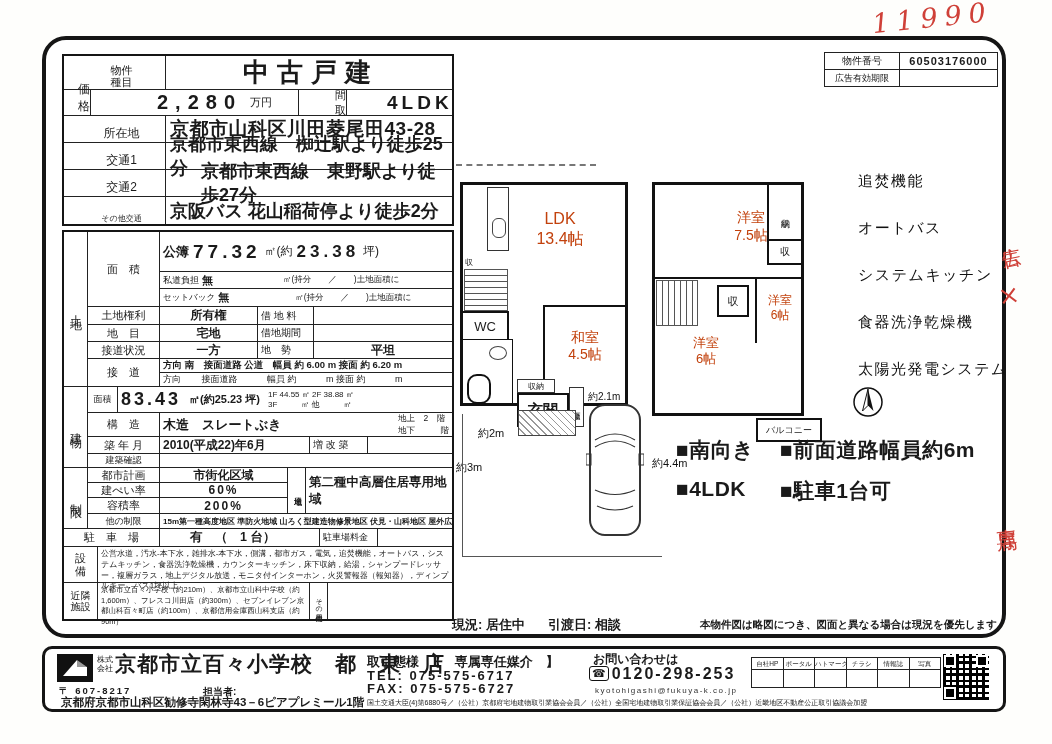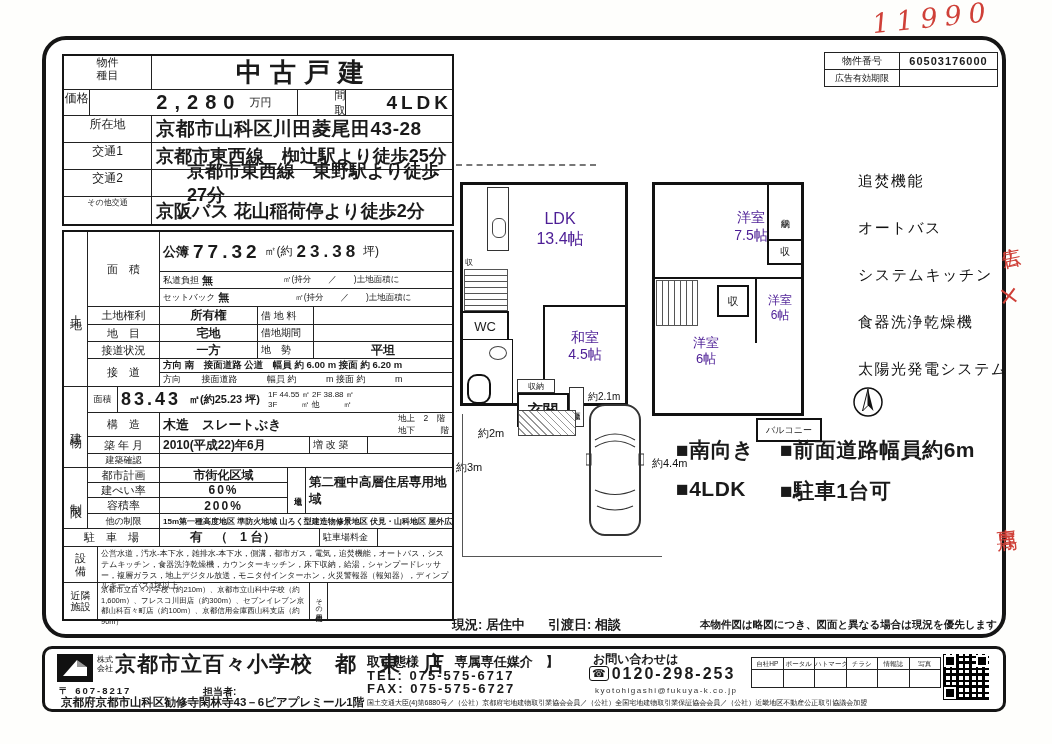--- a/index.html
+++ b/index.html
@@ -15,21 +15,21 @@
   .id-box{left:824px;top:52px;width:172px;border:1.5px solid #222;background:#fff;font-size:10px;z-index:5;}
   .id-row{display:flex;height:16px;line-height:16px;}
   .id-row+.id-row{border-top:1px solid #222;}
   .id-row .lab{width:74px;text-align:center;border-right:1px solid #222;}
   .id-row .val{flex:1;text-align:center;font-weight:bold;font-size:11px;letter-spacing:1px;}
   .hand-number{left:872px;top:2px;font-size:27px;font-style:italic;letter-spacing:7px;transform:rotate(-6deg);}
   
   .tblA{left:62px;top:54px;width:392px;border:2.5px solid #151515;background:#fff;box-sizing:border-box;}
   .ta-row{display:flex;border-top:1.5px solid #222;align-items:stretch;box-sizing:border-box;}
   .ta-row:first-child{border-top:none;}
-  .ta-lab{width:88px;border-right:1.5px solid #222;display:flex;align-items:flex-start;justify-content:center;font-size:12px;box-sizing:border-box;}
+  .ta-lab{width:88px;border-right:1.5px solid #222;display:flex;align-items:flex-end;justify-content:center;font-size:12px;box-sizing:border-box;margin-left:14px;}
   .ta-val{flex:1;display:flex;align-items:center;padding-left:4px;box-sizing:border-box;}
   .two-line{display:inline-block;width:2.3em;line-height:1.15;text-align:center;font-size:11px;}
   
   .tblB{left:62px;top:230px;width:392px;border:2.5px solid #151515;background:#fff;box-sizing:border-box;font-size:11px;}
   .grp{display:flex;border-bottom:1.5px solid #222;box-sizing:border-box;}
   .grp:last-child{border-bottom:none;}
   .gcol{width:24px;border-right:1px solid #222;display:flex;align-items:center;justify-content:center;font-size:12px;letter-spacing:4px;box-sizing:border-box;}
   .gbody{flex:1;display:flex;flex-direction:column;min-width:0;}
   .trow{display:flex;border-bottom:1px solid #222;align-items:stretch;box-sizing:border-box;min-width:0;}
   .trow:last-child{border-bottom:none;}
@@ -38,21 +38,21 @@
   .lblc{width:72px;justify-content:center;font-size:11px;flex-shrink:0;}
   .ctr{justify-content:center;}
   .num{font-size:17px;font-weight:bold;letter-spacing:4px;}
   
   .fp{left:456px;top:164px;width:380px;height:444px;font-family:"Liberation Sans",sans-serif;}
   .wall{border:3px solid #111;box-sizing:border-box;background:#fff;}
   .thin{border:1.5px solid #333;box-sizing:border-box;background:#fff;}
   .stairs{background:repeating-linear-gradient(to bottom,#fff 0 5px,#555 5px 6px);border:1px solid #555;box-sizing:border-box;}
   .stairs2{background:repeating-linear-gradient(to right,#fff 0 5px,#555 5px 6px);border:1px solid #555;box-sizing:border-box;}
   .hatch{background:repeating-linear-gradient(45deg,#fff 0 4px,#999 4px 5px);border:1px solid #444;box-sizing:border-box;}
-  .rlabel{text-align:center;line-height:1.25;color:#4c1d95;}
+  .rlabel{text-align:center;line-height:1.25;color:#c2410c;}
   .dim{font-size:11px;color:#111;}
   
   .feature-item{font-size:15px;letter-spacing:1.5px;margin-bottom:28px;color:#111;}
   .hl{font-size:21px;font-weight:bold;letter-spacing:0.5px;}
   
   .status-txt{font-size:13px;font-weight:bold;}
   
   .footer-frame{left:42px;top:646px;width:964px;height:66px;border:3px solid #151515;border-radius:10px;background:#fff;box-sizing:border-box;}
   .media-table{display:flex;flex-direction:column;border:1px solid #222;width:188px;}
   .media-hrow{display:flex;height:11px;border-bottom:1px solid #222;}

